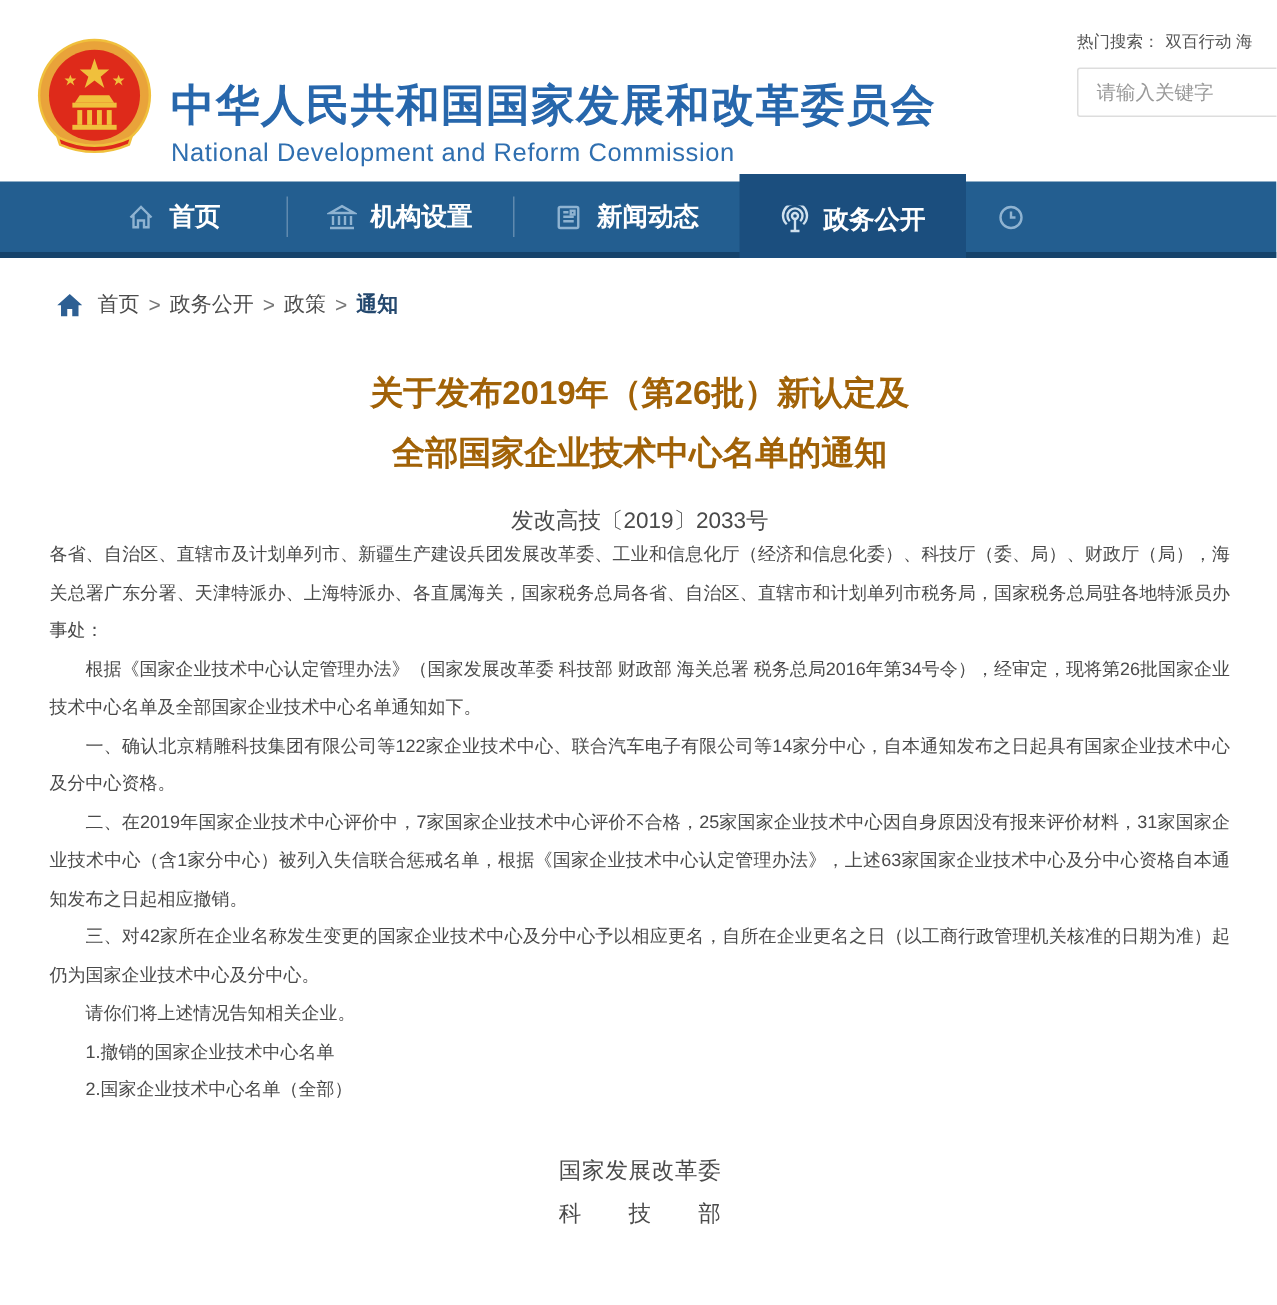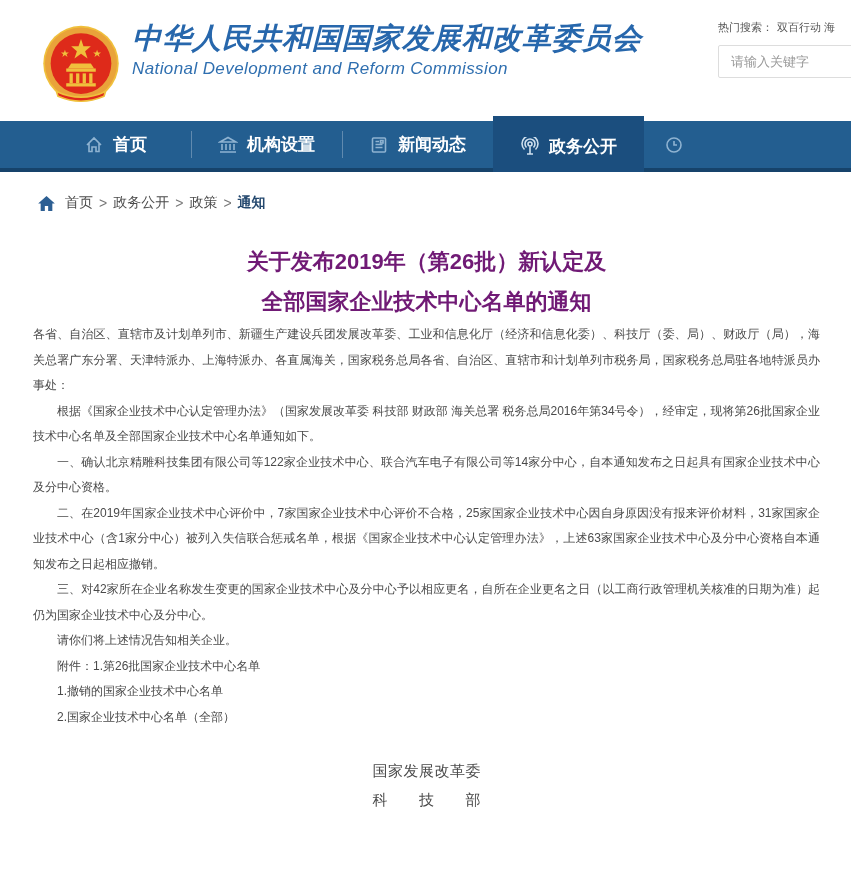--- a/index.html
+++ b/index.html
@@ -2,21 +2,21 @@
 <html><head>
 <meta charset="utf-8">
 <style>
   * { margin: 0; padding: 0; box-sizing: border-box; }
   html, body { width: 851px; height: 870px; overflow: hidden; background: #fff;
     font-family: "Liberation Sans", "DejaVu Sans", sans-serif; }
   body { position: relative; }
 
   
   .site-header { position: relative; height: 121px; background: #fff; }
-  .logo-title { position: absolute; left: 40px; top: 20px; display: flex; align-items: flex-start; font-style: italic; }
+  .logo-title { position: absolute; left: 22px; top: 20px; display: flex; align-items: flex-end; }
   .emblem { width: 82px; height: 92px; flex: 0 0 auto; }
   .titles { margin-left: 10px; color: #2767ac; }
   .title-cn { font-size: 29px; font-weight: bold; letter-spacing: 1px; line-height: 36px; }
   .title-en { font-size: 17px; letter-spacing: 0.4px; margin-top: 3px; color: #2f6fb0; }
 
   .search-area { position: absolute; left: 718px; top: 20px; width: 200px; }
   .hot-search { font-size: 11px; color: #555; white-space: nowrap; overflow: hidden; width: 133px; }
   .hot-search .terms { margin-left: 4px; }
   .search-input { margin-top: 10px; width: 190px; height: 33px; border: 1px solid #ddd;
     border-radius: 2px; font-size: 13px; color: #333; padding: 0 12px; outline: none; }
@@ -39,21 +39,21 @@
   
   .breadcrumb { display: flex; align-items: center; padding: 22px 0 0 38px; font-size: 14px; color: #4c4c4c; }
   .breadcrumb .home-ic { margin-right: 10px; display: inline-flex; }
   .crumb { cursor: pointer; }
   .crumb-sep { margin: 0 6px; color: #777; }
   .crumb.current { font-weight: bold; color: #24486e; }
 
   
   .article { padding: 0 31px 0 33px; color: #4a4a4a; }
   .art-title { margin-top: 30px; text-align: center; font-size: 22px; font-weight: bold;
-    color: #701a75; line-height: 40px; }
+    color: #a16207; line-height: 40px; }
   .doc-number { margin-top: 16px; text-align: center; font-size: 15px; color: #4a4a4a; }
   .body-text { font-size: 12px; line-height: 25.5px; text-align: justify; }
   .body-text p { text-indent: 2em; }
   .body-text p.no-indent { text-indent: 0; }
   .attach-cont { text-indent: 4.6em; }
 
   
   .signature { width: 108px; margin: 26px auto 0 auto; font-size: 15px; line-height: 29px; color: #4a4a4a; }
   .sig-line { text-align: justify; text-align-last: justify; }
 </style>
@@ -151,30 +151,30 @@
   <span class="crumb">政策</span>
   <span class="crumb-sep">&gt;</span>
   <span class="crumb current">通知</span>
 </div>
 
 <main class="article">
   <div class="art-title">
     <div>关于发布2019年（第26批）新认定及</div>
     <div>全部国家企业技术中心名单的通知</div>
   </div>
+  <div class="doc-number">发改高技〔2019〕2033号</div>
 
   <div class="body-text">
     <p class="no-indent">各省、自治区、直辖市及计划单列市、新疆生产建设兵团发展改革委、工业和信息化厅（经济和信息化委）、科技厅（委、局）、财政厅（局），海关总署广东分署、天津特派办、上海特派办、各直属海关，国家税务总局各省、自治区、直辖市和计划单列市税务局，国家税务总局驻各地特派员办事处：</p>
     <p>根据《国家企业技术中心认定管理办法》（国家发展改革委 科技部 财政部 海关总署 税务总局2016年第34号令），经审定，现将第26批国家企业技术中心名单及全部国家企业技术中心名单通知如下。</p>
     <p>一、确认北京精雕科技集团有限公司等122家企业技术中心、联合汽车电子有限公司等14家分中心，自本通知发布之日起具有国家企业技术中心及分中心资格。</p>
     <p>二、在2019年国家企业技术中心评价中，7家国家企业技术中心评价不合格，25家国家企业技术中心因自身原因没有报来评价材料，31家国家企业技术中心（含1家分中心）被列入失信联合惩戒名单，根据《国家企业技术中心认定管理办法》，上述63家国家企业技术中心及分中心资格自本通知发布之日起相应撤销。</p>
     <p>三、对42家所在企业名称发生变更的国家企业技术中心及分中心予以相应更名，自所在企业更名之日（以工商行政管理机关核准的日期为准）起仍为国家企业技术中心及分中心。</p>
     <p>请你们将上述情况告知相关企业。</p>
 
-    <p><span>附件：</span><span>1.第26批国家企业技术中心名单</span></p>
     <p class="attach-cont">1.撤销的国家企业技术中心名单</p>
     <p class="attach-cont">2.国家企业技术中心名单（全部）</p>
   </div>
 
   <div class="signature">
     <div class="sig-line">国家发展改革委</div>
     <div class="sig-line">科技部</div>
 
   </div>
 </main>

